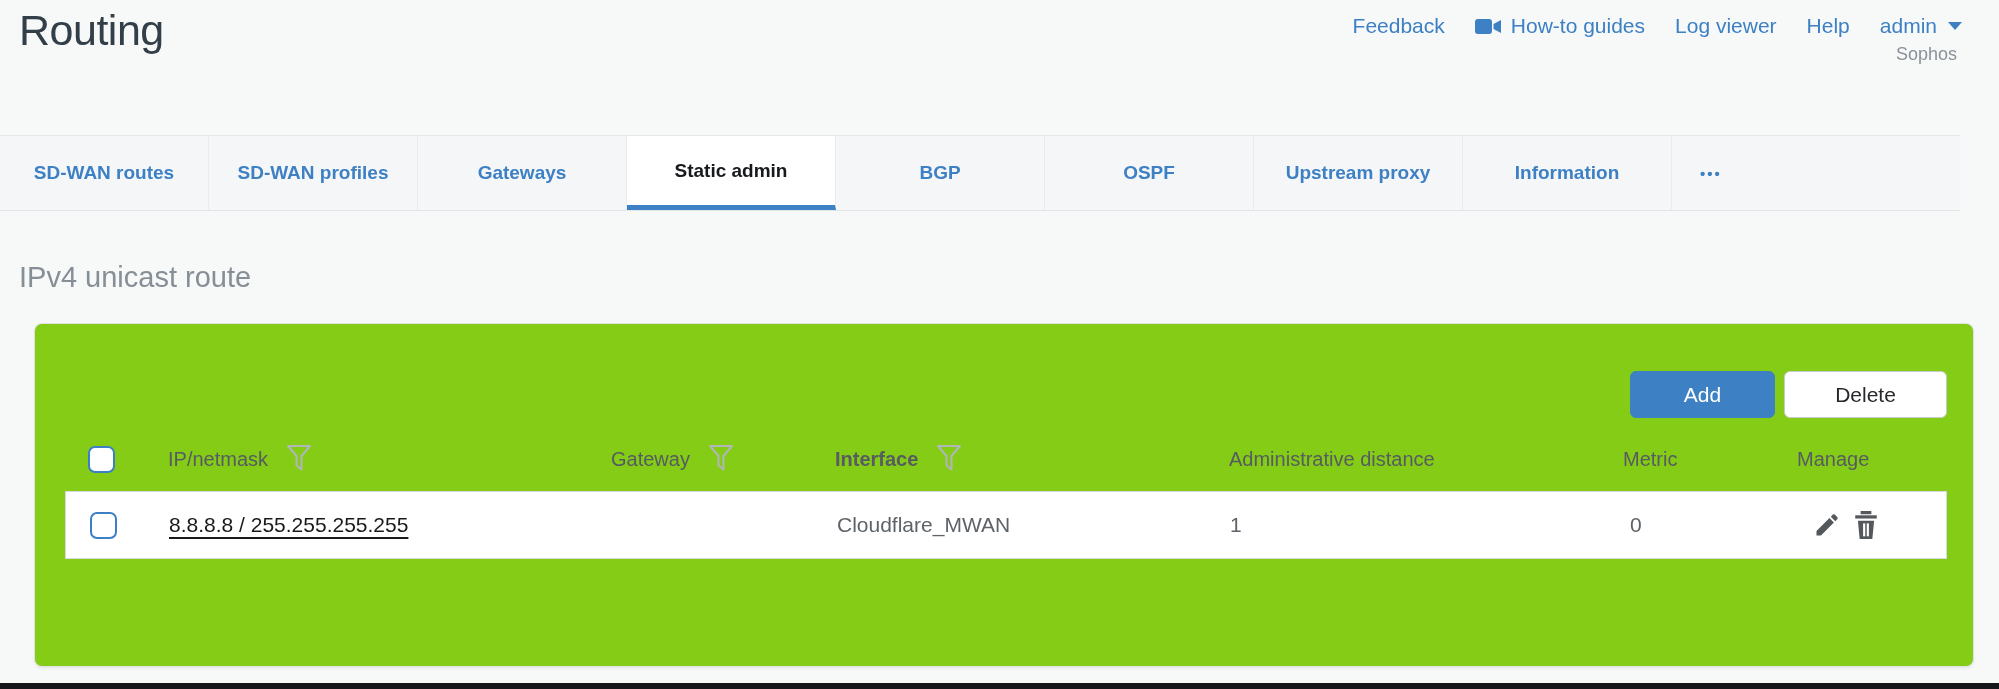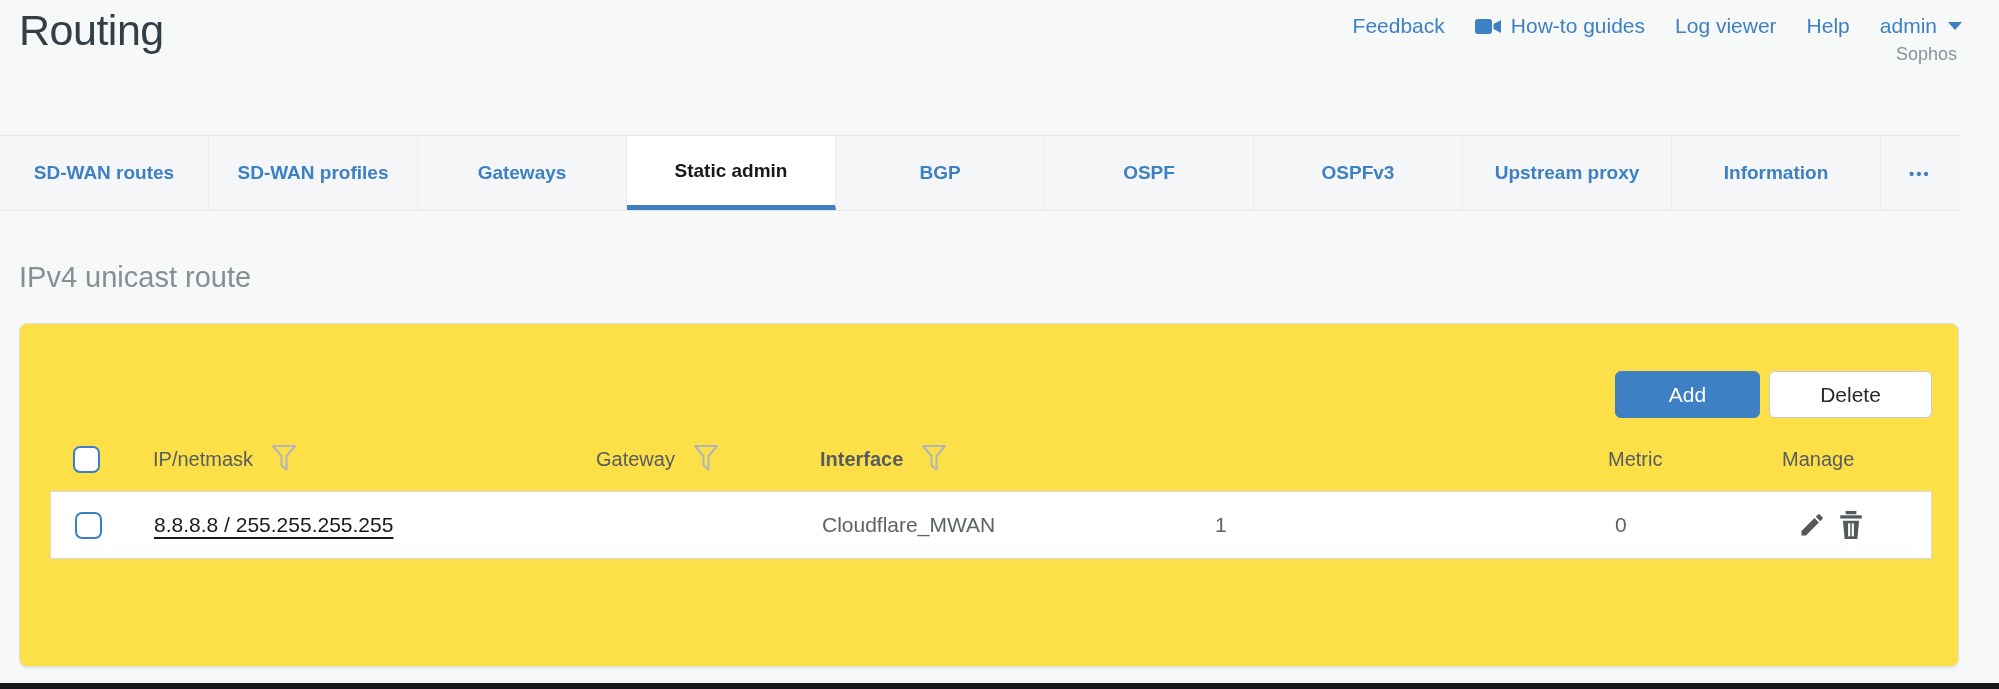--- a/index.html
+++ b/index.html
@@ -66,22 +66,22 @@
   }
 
   
   .section-title {
     position:absolute; left:19px; top:261px;
     font-size:29px; font-weight:400; color:#868f96;
   }
 
   
   .card {
-    position:absolute; left:19px; top:323px; width:1940px; height:344px;
-    background:#fde047;
+    position:absolute; left:34px; top:323px; width:1940px; height:344px;
+    background:#84cc16;
     border:1px solid #dfe1e4; border-radius:8px;
     box-shadow:0 2px 3px rgba(0,0,0,0.05);
   }
   .btn {
     position:absolute; top:47px; height:47px;
     display:flex; align-items:center; justify-content:center;
     font-size:21px; border-radius:6px; cursor:pointer;
   }
   .btn-add {
     left:1595px; width:145px;
@@ -157,21 +157,20 @@
 </div>
 <div class="brand-label">Sophos</div>
 
 <div class="tabbar">
   <div class="tab">SD-WAN routes</div>
   <div class="tab">SD-WAN profiles</div>
   <div class="tab">Gateways</div>
   <div class="tab active">Static admin</div>
   <div class="tab">BGP</div>
   <div class="tab">OSPF</div>
-  <div class="tab">OSPFv3</div>
   <div class="tab">Upstream proxy</div>
   <div class="tab">Information</div>
   <div class="tab-more">•••</div>
 </div>
 
 <div class="section-title">IPv4 unicast route</div>
 
 <div class="card">
 
   <div class="btn btn-add">Add</div>
@@ -197,20 +196,23 @@
           </svg>
       </span>
     </div>
     <div class="th" style="left:800px;font-weight:bold;">
       <span>Interface</span>
       <span class="funnel icon-btn">
         <svg width="26" height="30" viewBox="0 0 26 30">
             <path d="M2 2 H24 L15.5 12 V25.5 L10.5 21.5 V12 Z" fill="none" stroke="#b0b6bb" stroke-width="2" stroke-linejoin="round"></path>
           </svg>
       </span>
+    </div>
+    <div class="th" style="left:1194px;">
+      <span>Administrative distance</span>
     </div>
     <div class="th" style="left:1588px;">
       <span>Metric</span>
     </div>
     <div class="th" style="left:1762px;">
       <span>Manage</span>
     </div>
   </div>
 
   <div class="trow">

